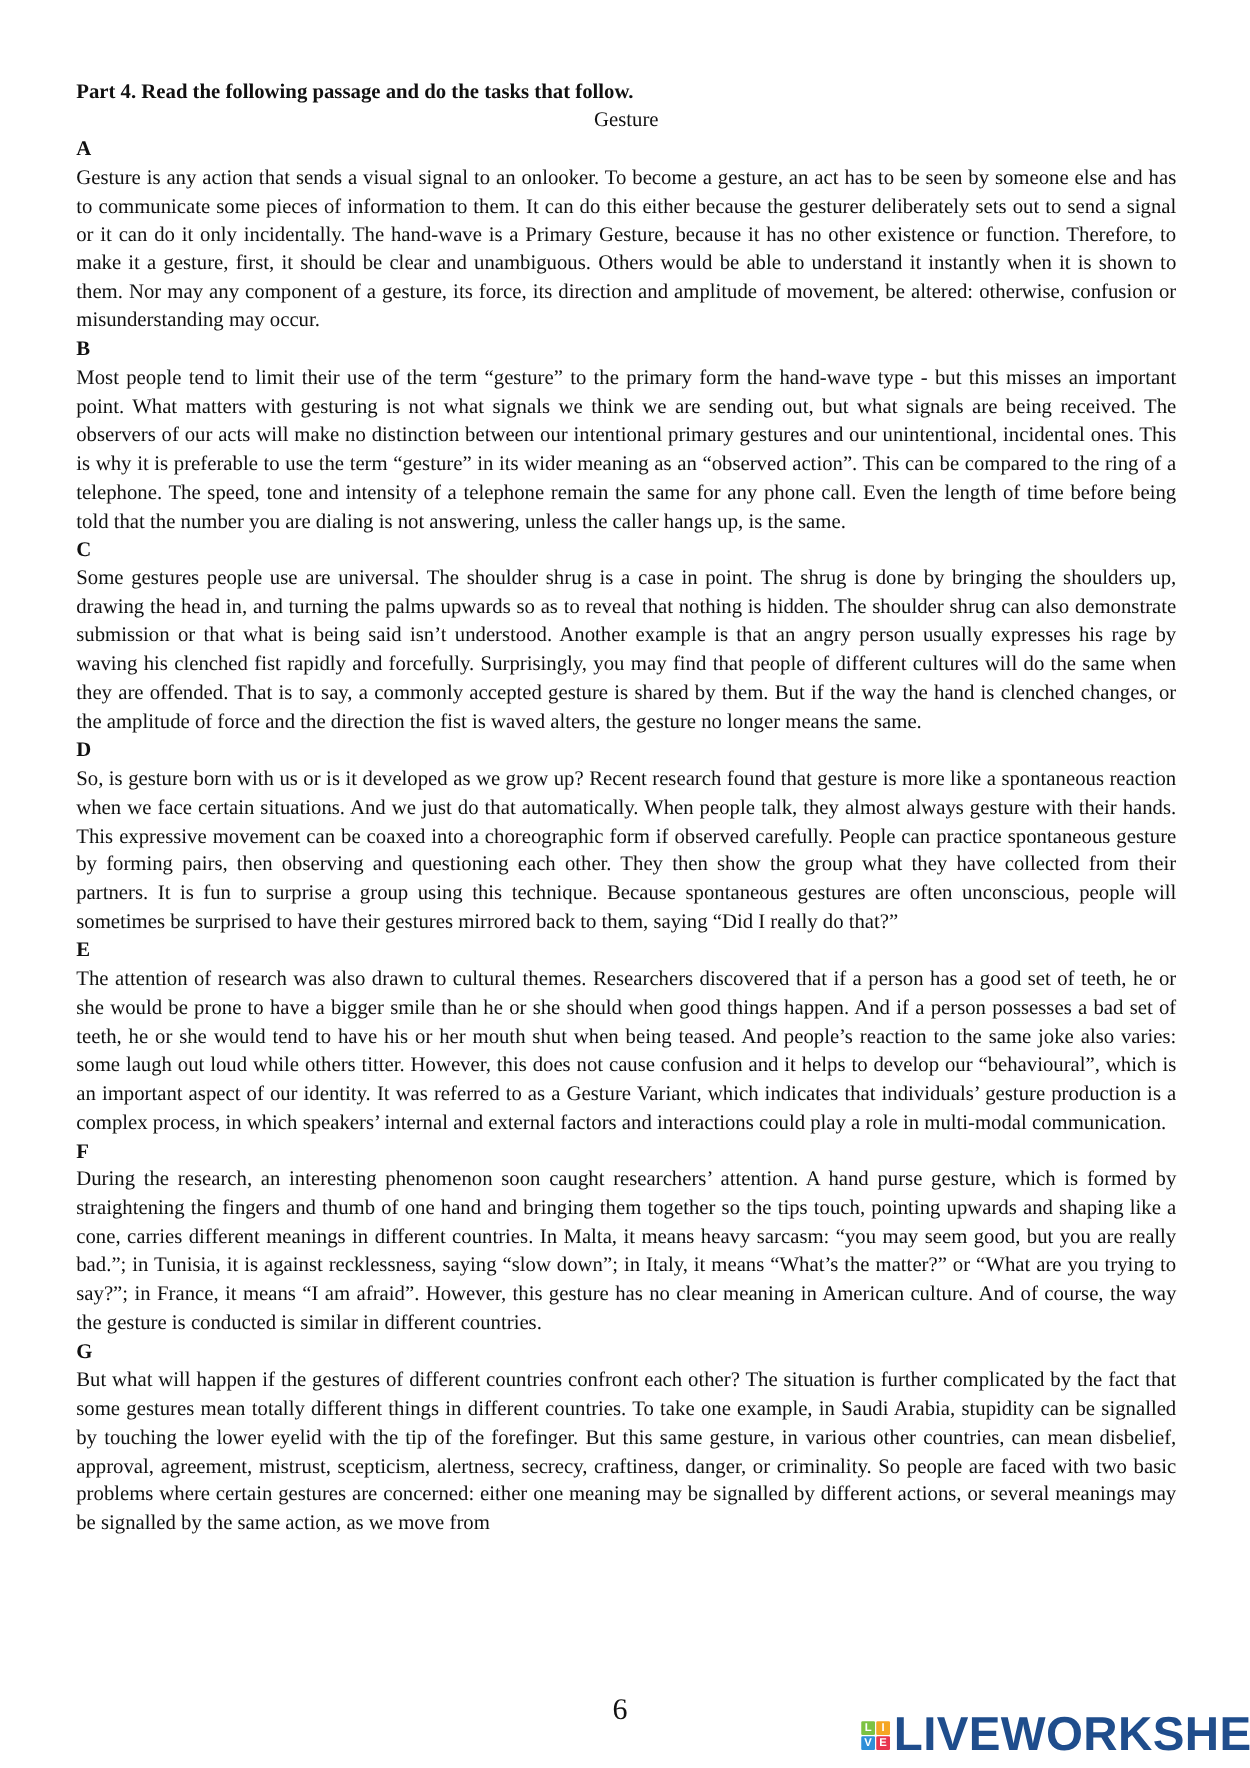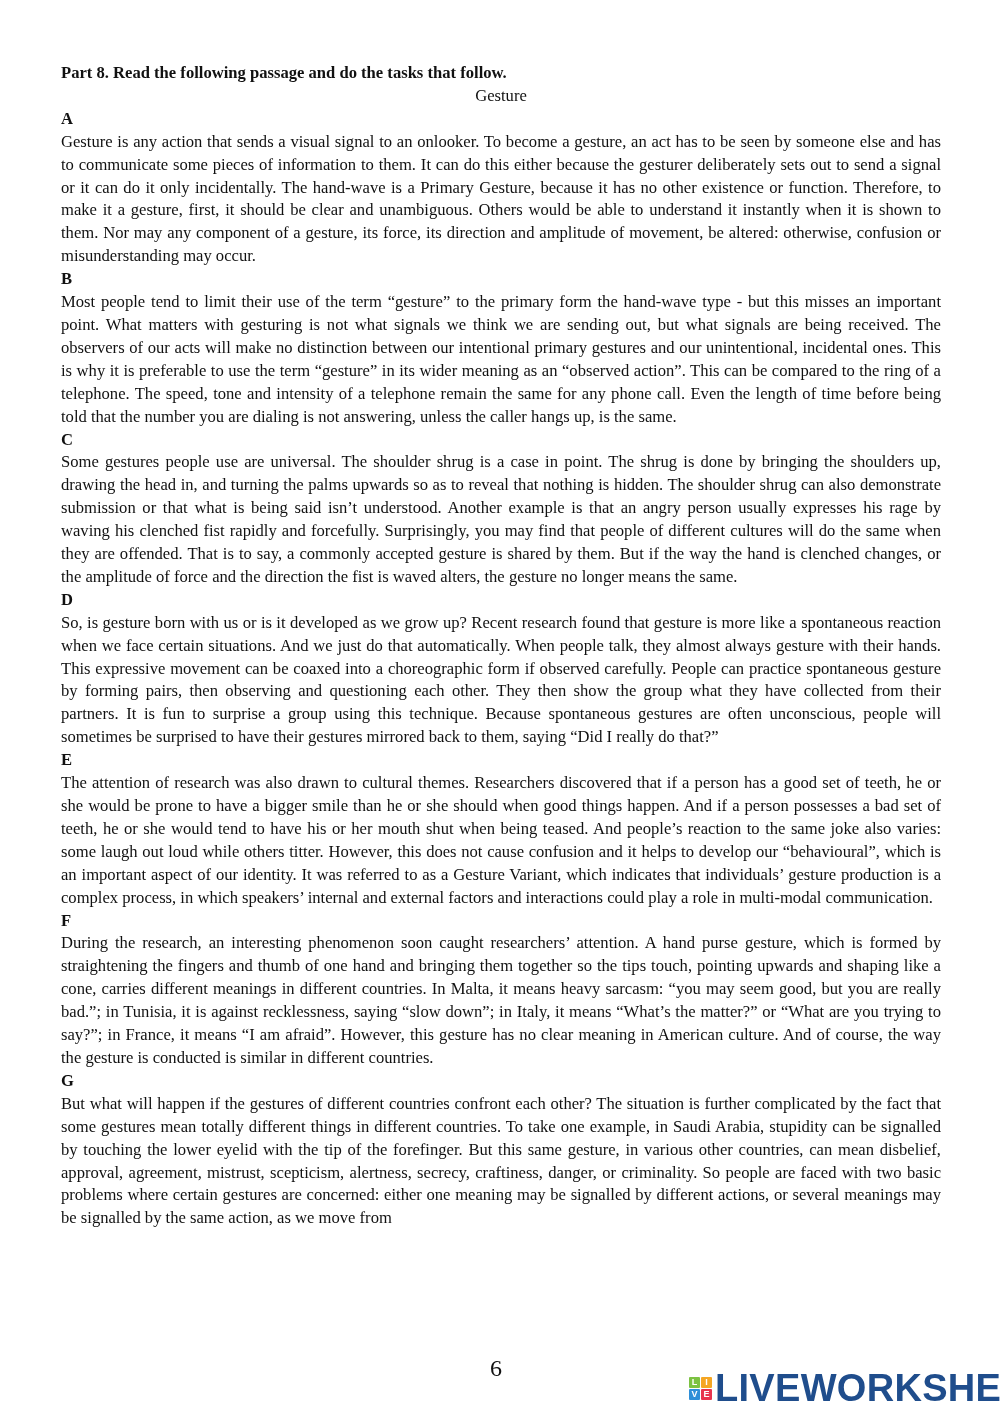--- a/index.html
+++ b/index.html
@@ -27,21 +27,21 @@
     }
     .logo-text {
       font-family: "Liberation Sans", sans-serif; font-size: 38px; font-weight: bold;
       letter-spacing: 0.3px; line-height: 1;
     }
   </style>
 </head>
 <body>
 
 <div class="page">
-  <p class="part-heading">Part 8. Read the following passage and do the tasks that follow.</p>
+  <p class="part-heading">Part 4. Read the following passage and do the tasks that follow.</p>
   <p class="title">Gesture</p>
 
   <div>
     <p class="sec-letter">A</p>
     <p class="sec-body">Gesture is any action that sends a visual signal to an onlooker. To become a gesture, an act has to be seen by someone else and has to communicate some pieces of information to them. It can do this either because the gesturer deliberately sets out to send a signal or it can do it only incidentally. The hand-wave is a Primary Gesture, because it has no other existence or function. Therefore, to make it a gesture, first, it should be clear and unambiguous. Others would be able to understand it instantly when it is shown to them. Nor may any component of a gesture, its force, its direction and amplitude of movement, be altered: otherwise, confusion or misunderstanding may occur.</p>
   </div>
   <div>
     <p class="sec-letter">B</p>
     <p class="sec-body">Most people tend to limit their use of the term “gesture” to the primary form the hand-wave type - but this misses an important point. What matters with gesturing is not what signals we think we are sending out, but what signals are being received. The observers of our acts will make no distinction between our intentional primary gestures and our unintentional, incidental ones. This is why it is preferable to use the term “gesture” in its wider meaning as an “observed action”. This can be compared to the ring of a telephone. The speed, tone and intensity of a telephone remain the same for any phone call. Even the length of time before being told that the number you are dialing is not answering, unless the caller hangs up, is the same.</p>
   </div>

